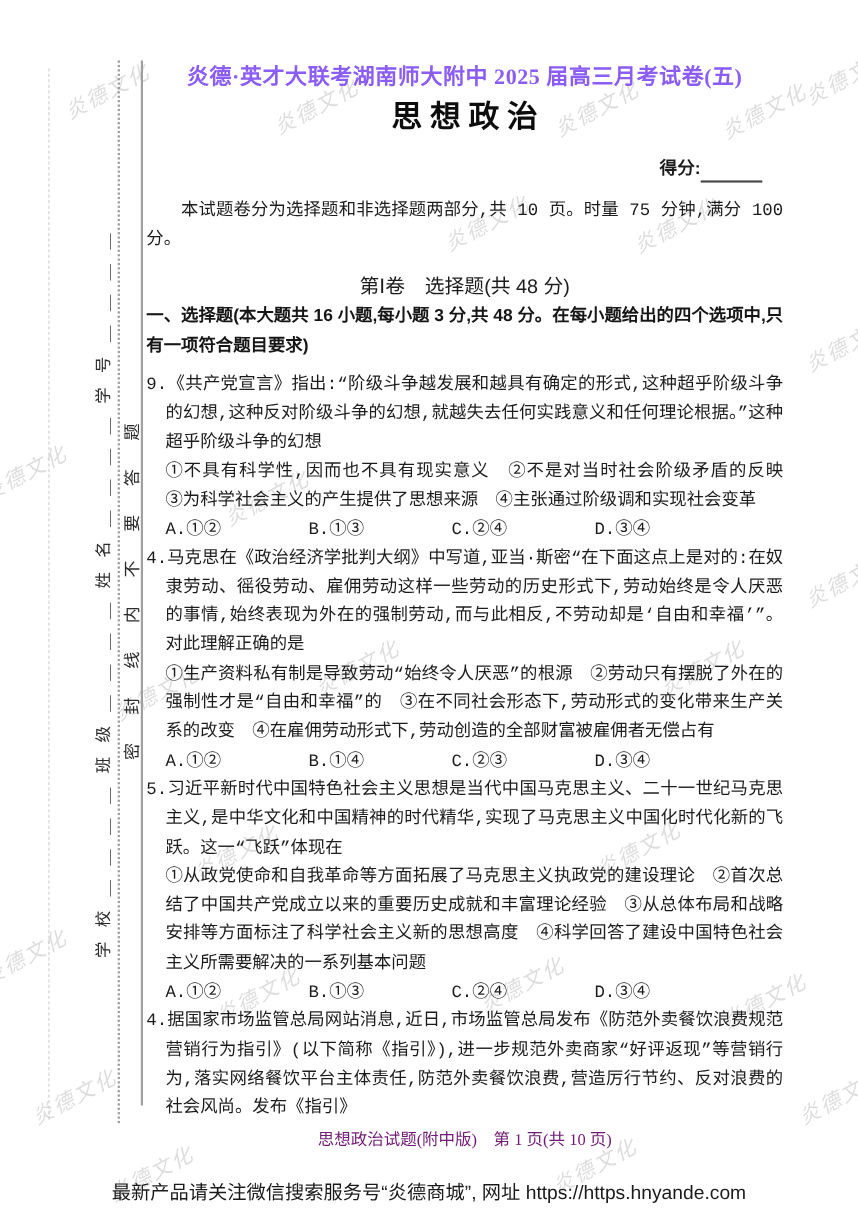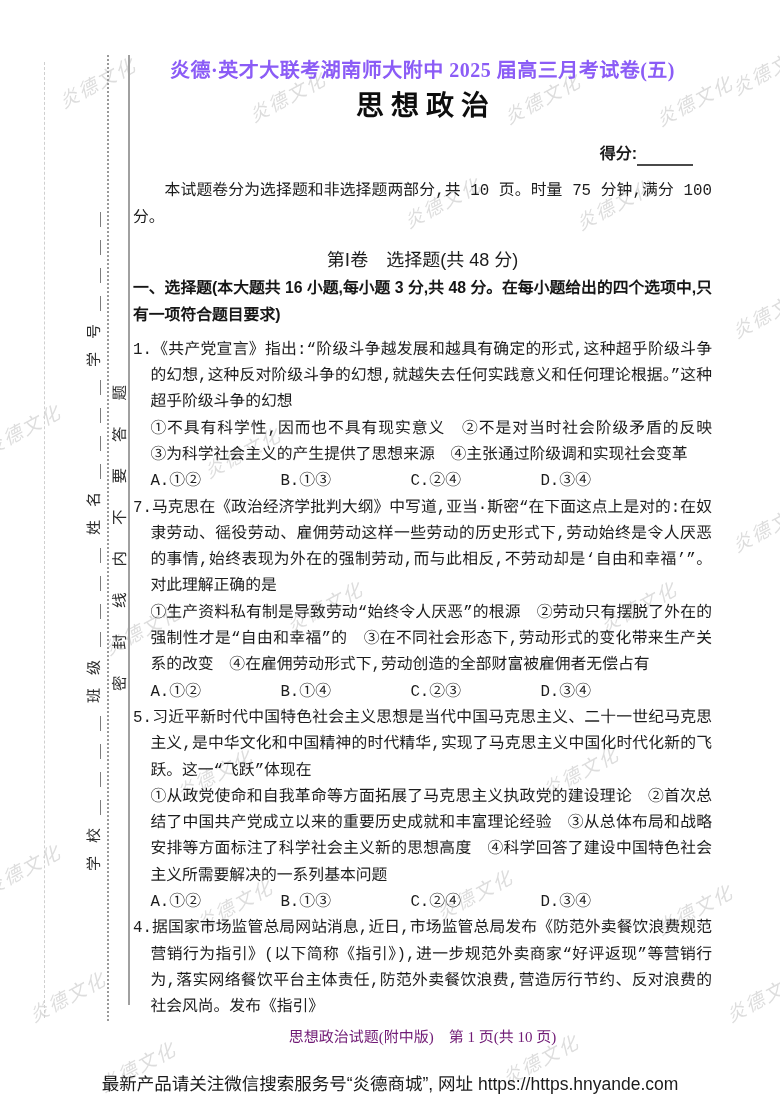--- a/index.html
+++ b/index.html
@@ -114,31 +114,31 @@
   <div class="exam-series">炎德·英才大联考湖南师大附中 2025 届高三月考试卷(五)</div>
   <div class="subject-title">思想政治</div>
   <div class="score-row">
     <span>得分:</span><span class="score-line"></span>
   </div>
   <p class="paper-info">本试题卷分为选择题和非选择题两部分,共 10 页。时量 75 分钟,满分 100 分。</p>
   <div class="part-title">第Ⅰ卷　选择题(共 48 分)</div>
   <p class="section-instruction">一、选择题(本大题共 16 小题,每小题 3 分,共 48 分。在每小题给出的四个选项中,只有一项符合题目要求)</p>
   <div id="questions">
       <div class="question">
-        <p class="q-stem">1.《共产党宣言》指出:“阶级斗争越发展和越具有确定的形式,这种超乎阶级斗争的幻想,这种反对阶级斗争的幻想,就越失去任何实践意义和任何理论根据。”这种超乎阶级斗争的幻想</p>
+        <p class="q-stem">9.《共产党宣言》指出:“阶级斗争越发展和越具有确定的形式,这种超乎阶级斗争的幻想,这种反对阶级斗争的幻想,就越失去任何实践意义和任何理论根据。”这种超乎阶级斗争的幻想</p>
         <p class="q-items">①不具有科学性,因而也不具有现实意义　②不是对当时社会阶级矛盾的反映　③为科学社会主义的产生提供了思想来源　④主张通过阶级调和实现社会变革</p>
         <p class="q-options">
           <span class="q-opt">A.①②</span>
           <span class="q-opt">B.①③</span>
           <span class="q-opt">C.②④</span>
           <span class="q-opt">D.③④</span>
         </p>
       </div>
       <div class="question">
-        <p class="q-stem">7.马克思在《政治经济学批判大纲》中写道,亚当·斯密“在下面这点上是对的:在奴隶劳动、徭役劳动、雇佣劳动这样一些劳动的历史形式下,劳动始终是令人厌恶的事情,始终表现为外在的强制劳动,而与此相反,不劳动却是‘自由和幸福’”。对此理解正确的是</p>
+        <p class="q-stem">4.马克思在《政治经济学批判大纲》中写道,亚当·斯密“在下面这点上是对的:在奴隶劳动、徭役劳动、雇佣劳动这样一些劳动的历史形式下,劳动始终是令人厌恶的事情,始终表现为外在的强制劳动,而与此相反,不劳动却是‘自由和幸福’”。对此理解正确的是</p>
         <p class="q-items">①生产资料私有制是导致劳动“始终令人厌恶”的根源　②劳动只有摆脱了外在的强制性才是“自由和幸福”的　③在不同社会形态下,劳动形式的变化带来生产关系的改变　④在雇佣劳动形式下,劳动创造的全部财富被雇佣者无偿占有</p>
         <p class="q-options">
           <span class="q-opt">A.①②</span>
           <span class="q-opt">B.①④</span>
           <span class="q-opt">C.②③</span>
           <span class="q-opt">D.③④</span>
         </p>
       </div>
       <div class="question">
         <p class="q-stem">5.习近平新时代中国特色社会主义思想是当代中国马克思主义、二十一世纪马克思主义,是中华文化和中国精神的时代精华,实现了马克思主义中国化时代化新的飞跃。这一“飞跃”体现在</p>

